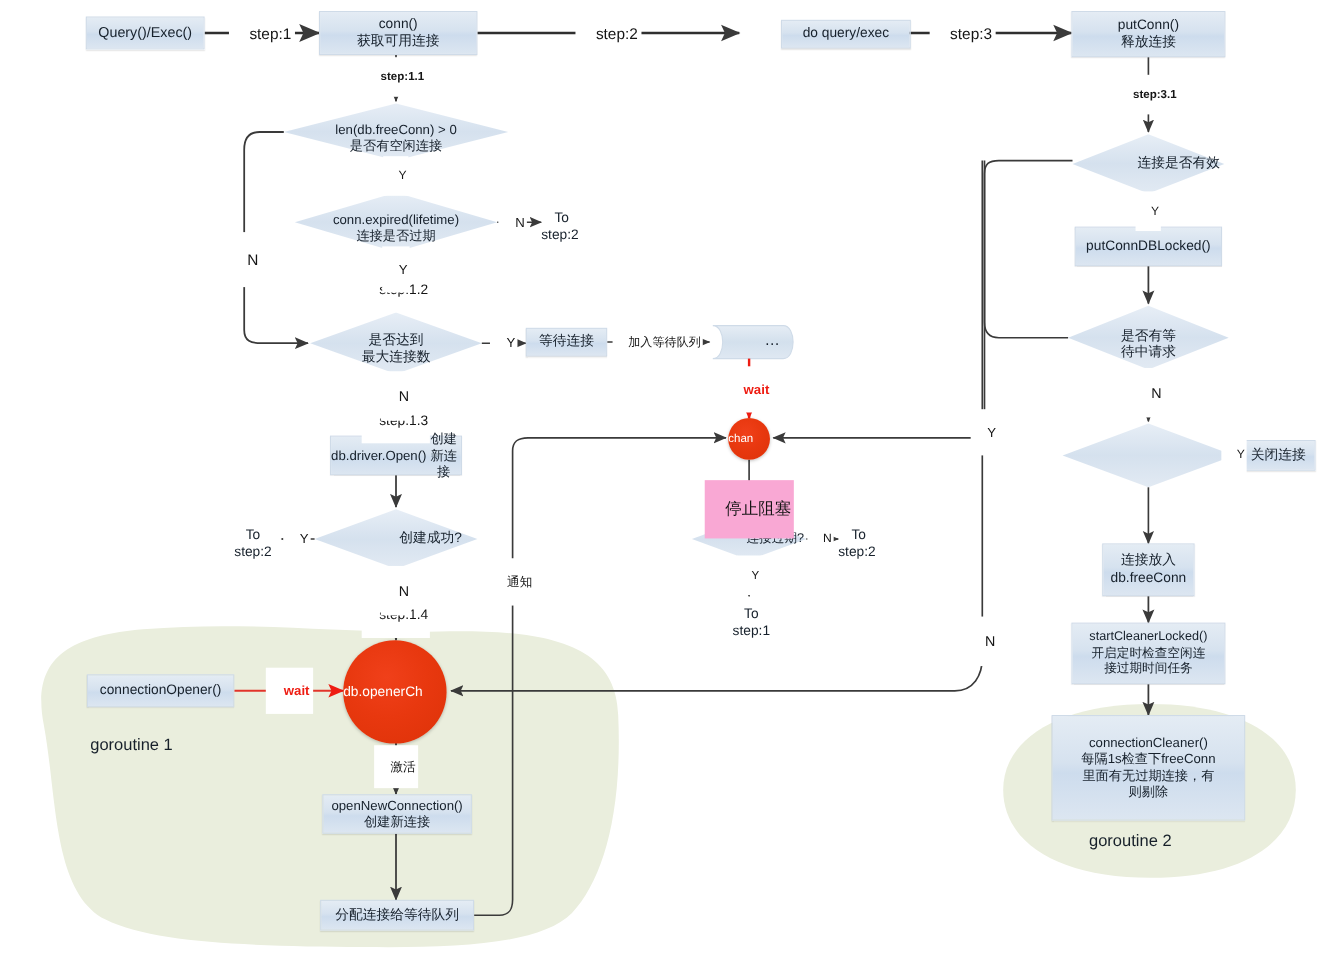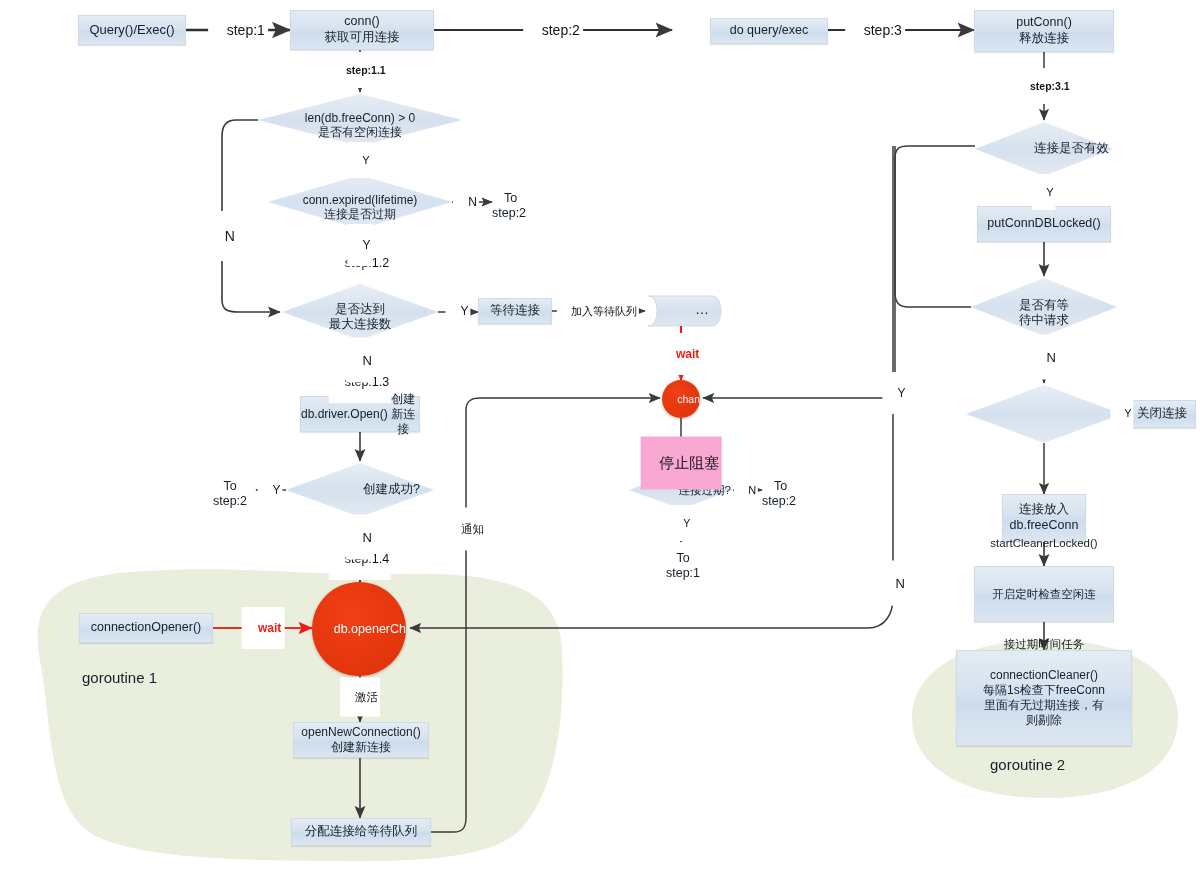--- a/index.html
+++ b/index.html
@@ -14,21 +14,21 @@
     color:#16202b;
     box-shadow:0 1px 1px rgba(0,0,0,.10);
   }
   
   .dtext{position:absolute;display:flex;align-items:center;justify-content:flex-end;text-align:center;color:#16202b;line-height:1.22;}
   .lbl{position:absolute;white-space:pre;color:#151515;}
   .lbl.center{transform:translate(-50%,-50%);}
   .chan{
     position:absolute;border-radius:50%;
     background:radial-gradient(circle at 42% 36%, #f0401a 0%, #e8380f 45%, #dd3208 100%);
-    color:#fff;display:flex;align-items:center;justify-content:flex-end;text-align:center;
+    color:#fff;display:flex;align-items:center;justify-content:flex-start;text-align:center;
     box-shadow:0 1px 3px rgba(0,0,0,.25);
   }
   .glabel{position:absolute;color:#17202a;}
   .red{color:#ee1c12;}
 </style>
 </head>
 <body>
 
 <div id="canvas">
 
@@ -217,21 +217,21 @@
 
   <div class="node box" style="left:1128px;top:400px;width:68px;height:28px;font-size:12.5px;">
     <span>关闭连接</span>
   </div>
 
   <div class="node box" style="left:1002px;top:494px;width:84px;height:48px;font-size:12.5px;flex-direction:column;">
     <span>连接放入</span>
     <span>db.freeConn</span>
   </div>
 
-  <div class="node box" style="left:974px;top:566px;width:140px;height:56px;font-size:11.5px;flex-direction:column;gap:36px;">
+  <div class="node box" style="left:974px;top:566px;width:140px;height:56px;font-size:11.5px;flex-direction:column;">
     <span>startCleanerLocked()</span>
     <span>开启定时检查空闲连</span>
     <span>接过期时间任务</span>
   </div>
 
   <div class="node box" style="left:956px;top:650px;width:176px;height:96px;font-size:12px;flex-direction:column;">
     <span>connectionCleaner()</span>
     <span>每隔1s检查下freeConn</span>
     <span>里面有无过期连接，有</span>
     <span>则剔除</span>

